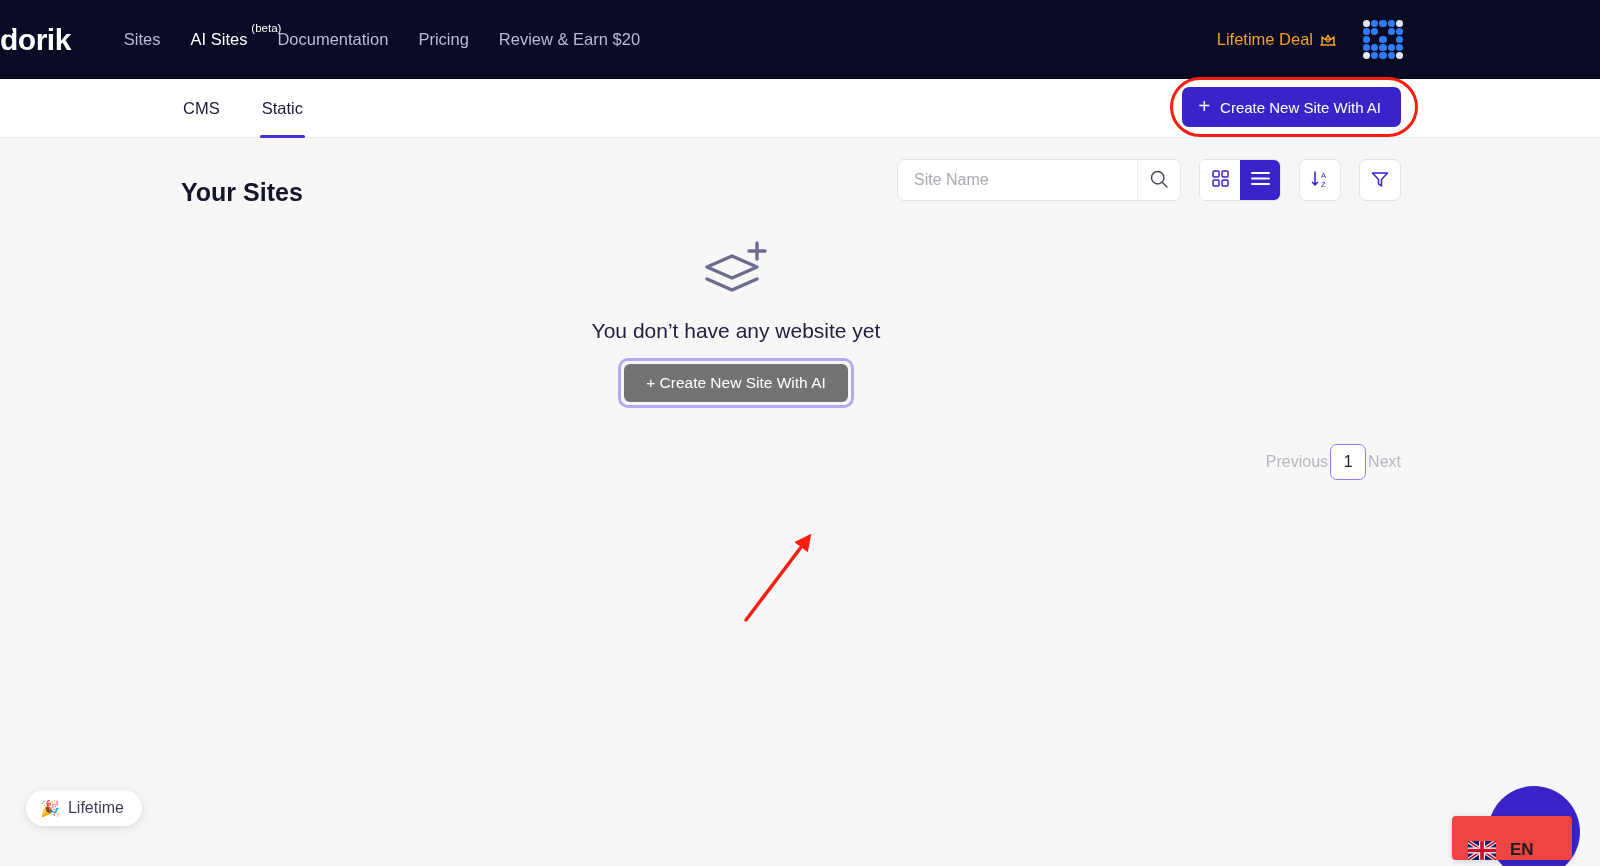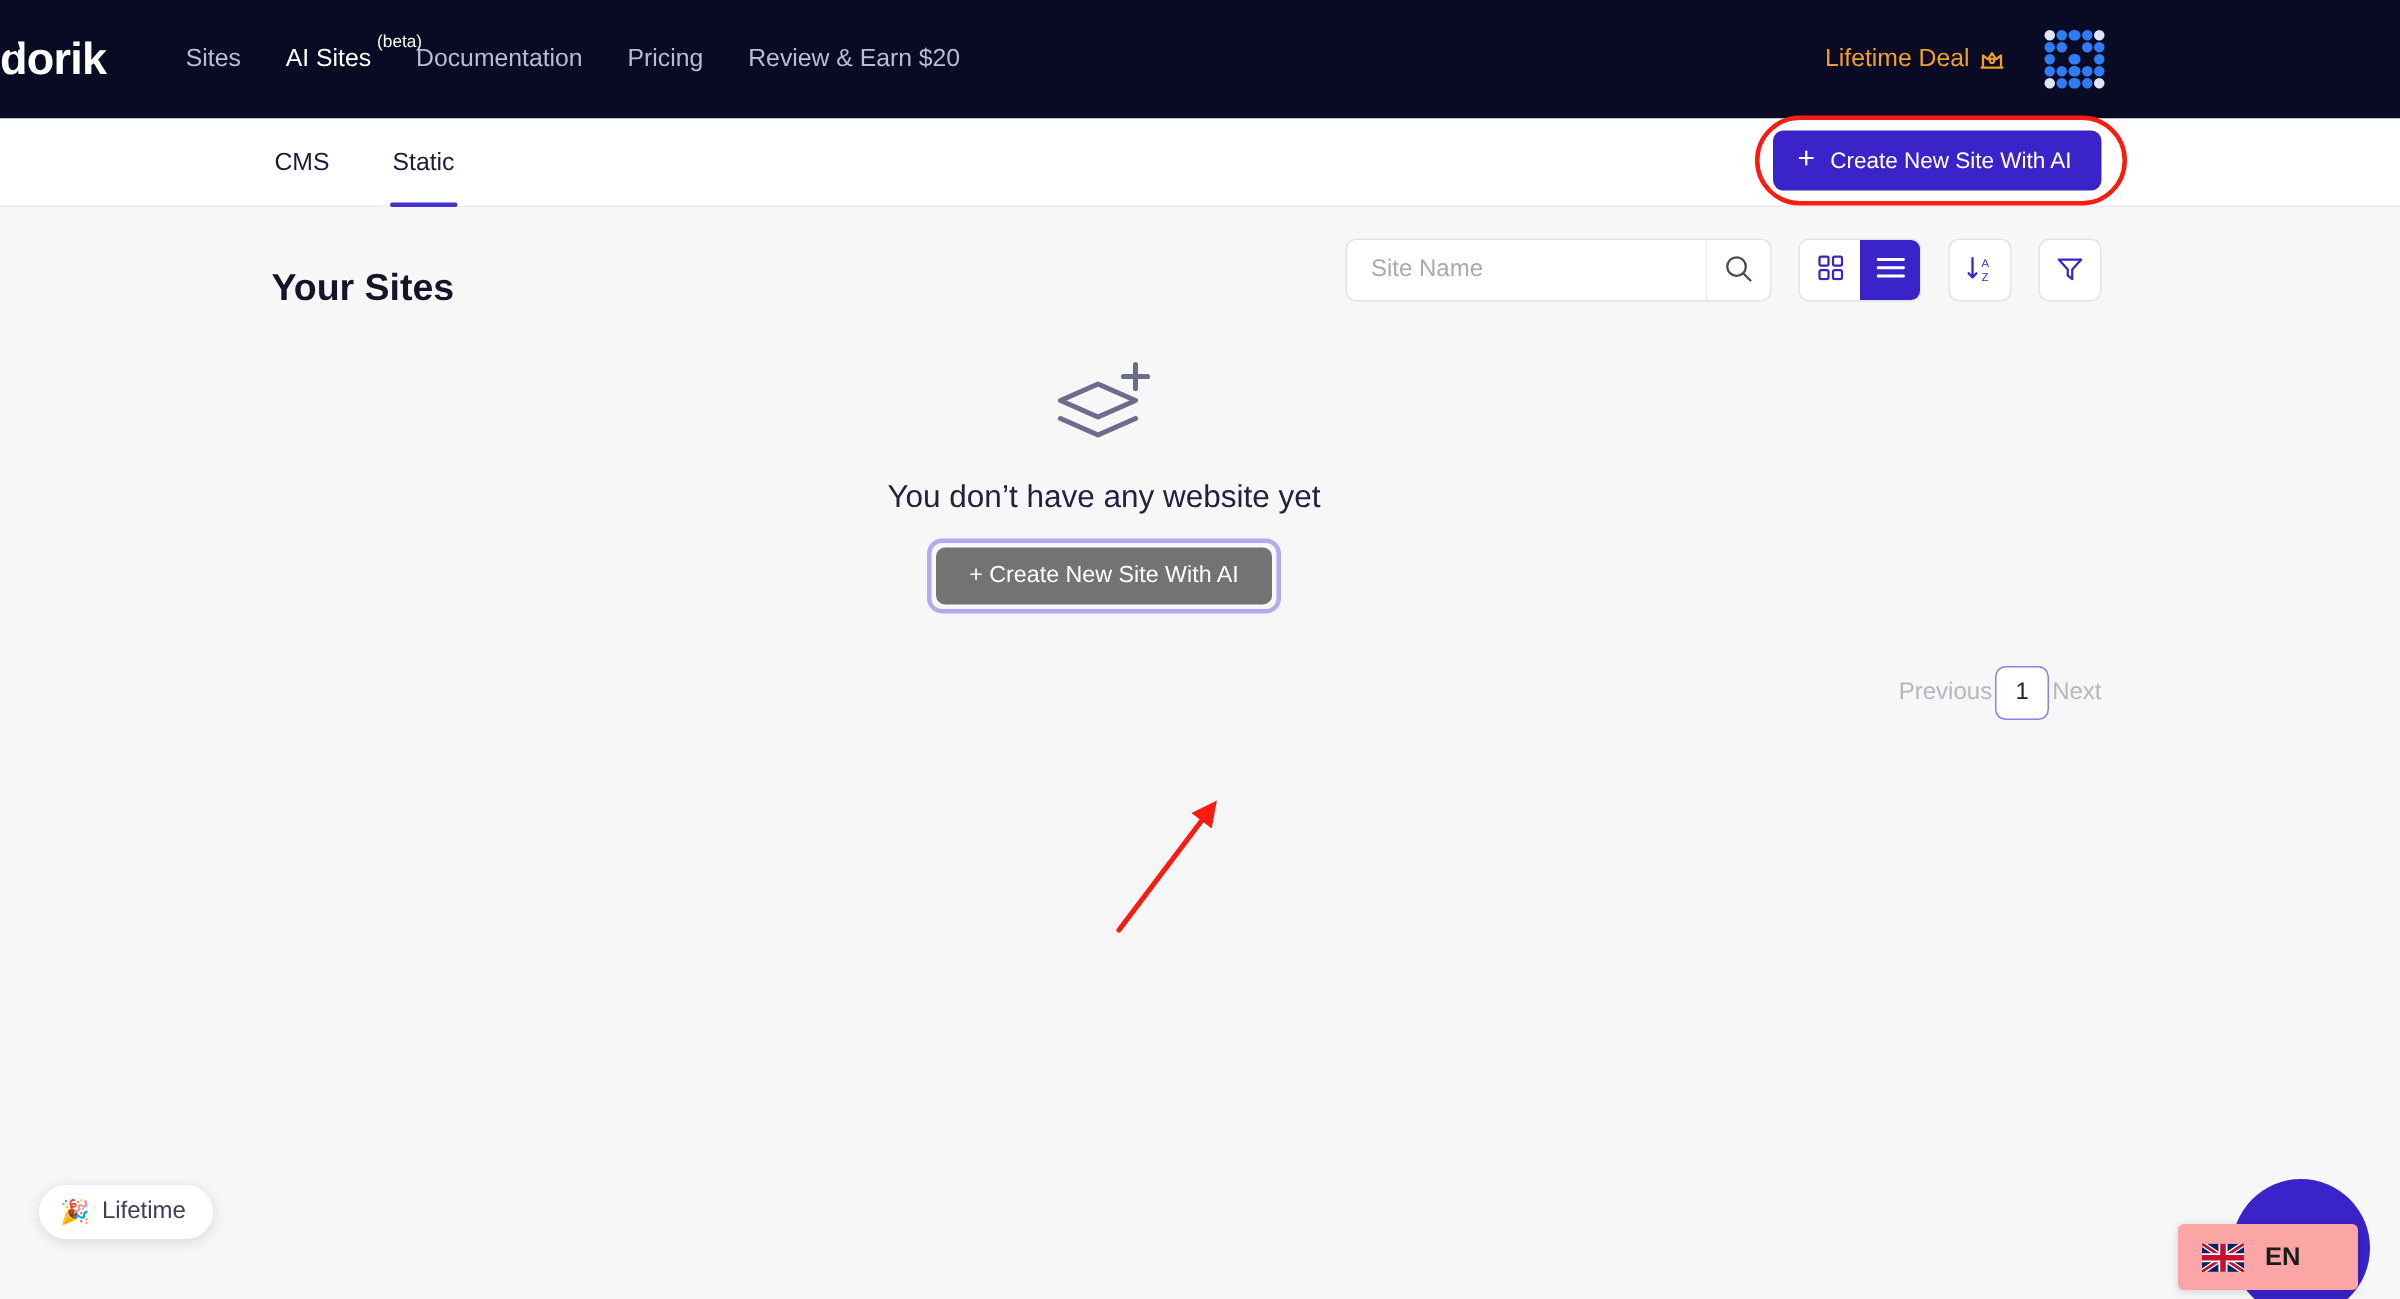--- a/index.html
+++ b/index.html
@@ -185,23 +185,23 @@
     font-size: 16px; color: #3d3d5c; cursor: pointer;
   }
   .chat-bubble {
     position: absolute; right: 20px; bottom: -12px;
     width: 92px; height: 92px; border-radius: 50%;
     background: #3a23c8; cursor: pointer;
   }
   .lang-pill {
     position: absolute; right: 28px; bottom: 6px;
     height: 44px; min-width: 120px; padding: 0 16px;
-    background: #fca5a5; border-radius: 4px;
+    background: #ef4444; border-radius: 4px;
     box-shadow: 0 1px 6px rgba(20,20,43,0.16);
-    display: flex; align-items: center; gap: 14px;
+    display: flex; align-items: flex-end; gap: 14px;
     font-size: 17px; font-weight: 700; color: #1b1b1b;
     cursor: pointer;
   }
   .flag { width: 28px; height: 19px; flex: none; }
 </style>
 </head>
 <body>
 
 <div id="app">
 

